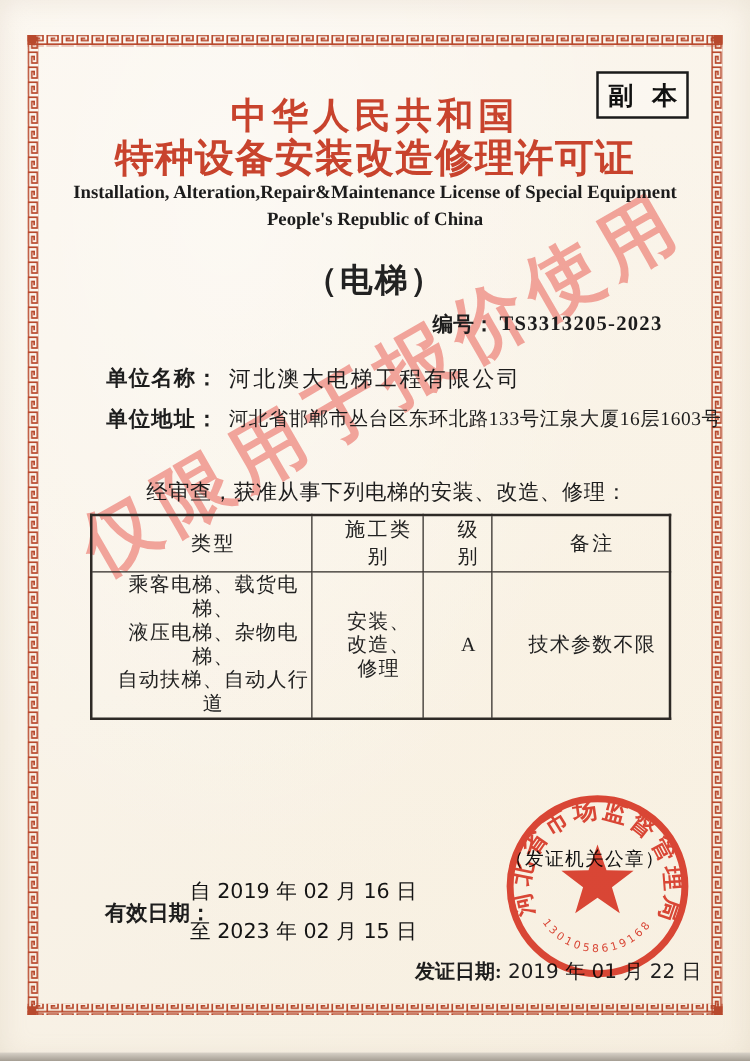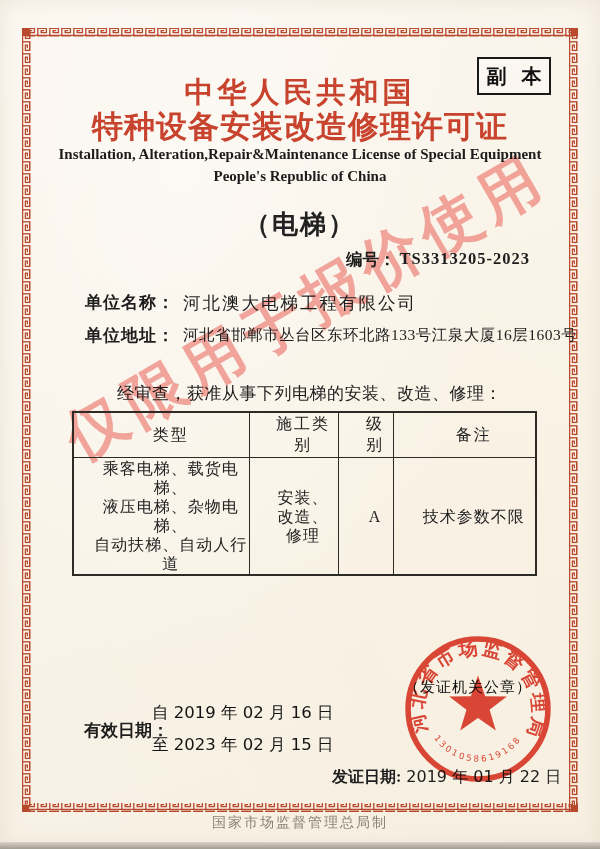--- a/index.html
+++ b/index.html
@@ -172,16 +172,15 @@
     <circle cx="75" cy="75" r="69" fill="none" stroke="#dd3a2a" stroke-width="5.5"></circle>
     <polygon fill="#dd3a2a" points="75,42 82.1,62.3 103.5,62.7 86.4,75.7 92.6,96.3 75,84 57.4,96.3 63.6,75.7 46.5,62.7 67.9,62.3"></polygon>
     <text font-family="Liberation Sans, sans-serif" font-size="19" font-weight="bold" fill="#dd3a2a" letter-spacing="3">
       <textPath href="#sealTopArc" startOffset="6">河北省市场监督管理局</textPath>
     </text>
     <text font-family="DejaVu Sans, sans-serif" font-size="8.5" fill="#dd3a2a" letter-spacing="2.4">
       <textPath href="#sealBotArc" startOffset="3">1301058619168</textPath>
     </text>
   </svg>
 
-  <div class="abs center footer">国家市场监督管理总局制</div>
   <div class="abs scan-edge"></div>
 
 </div>
 
 </body></html>

